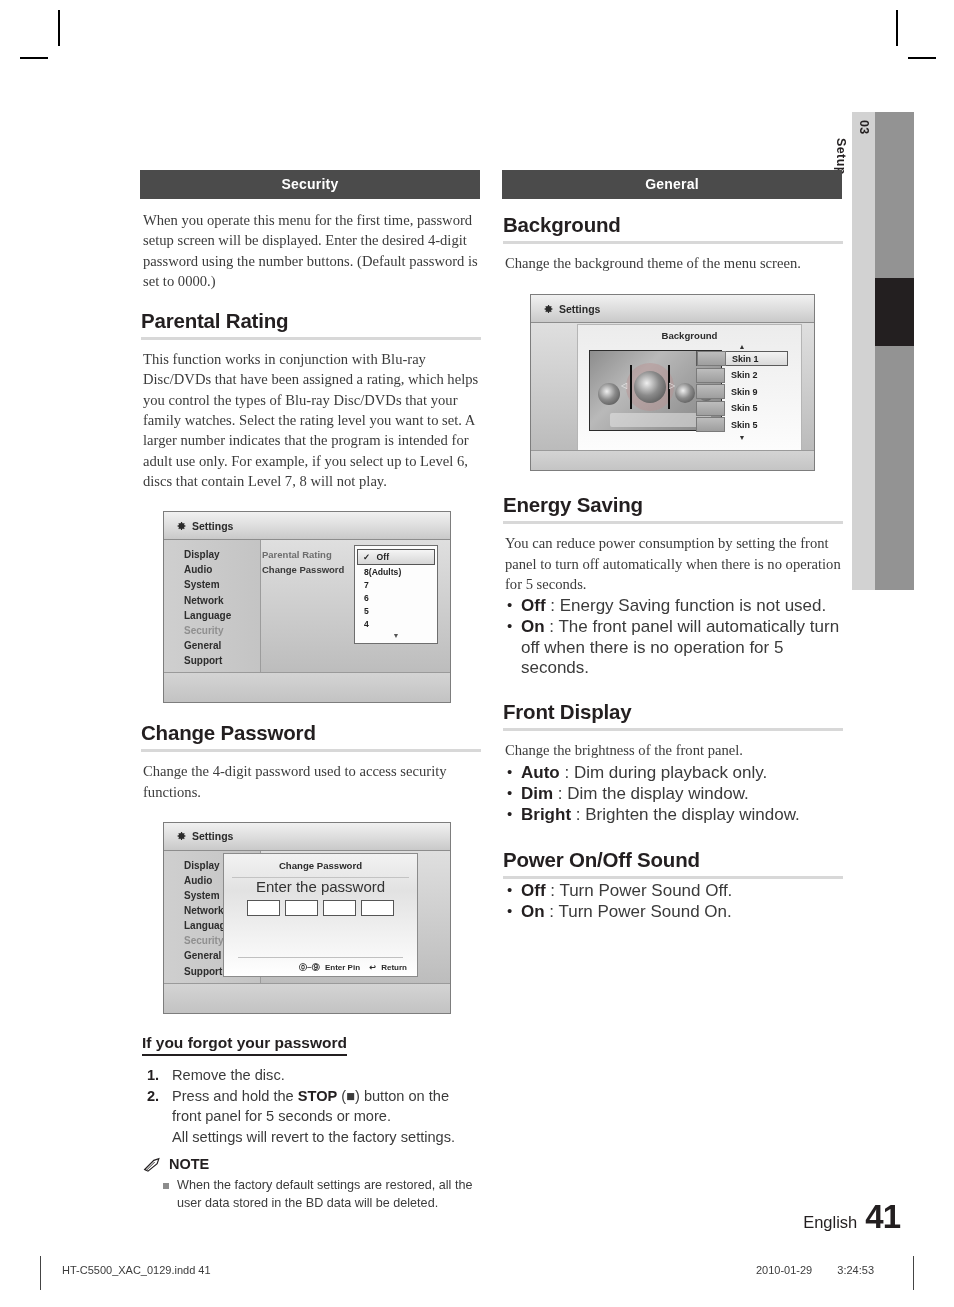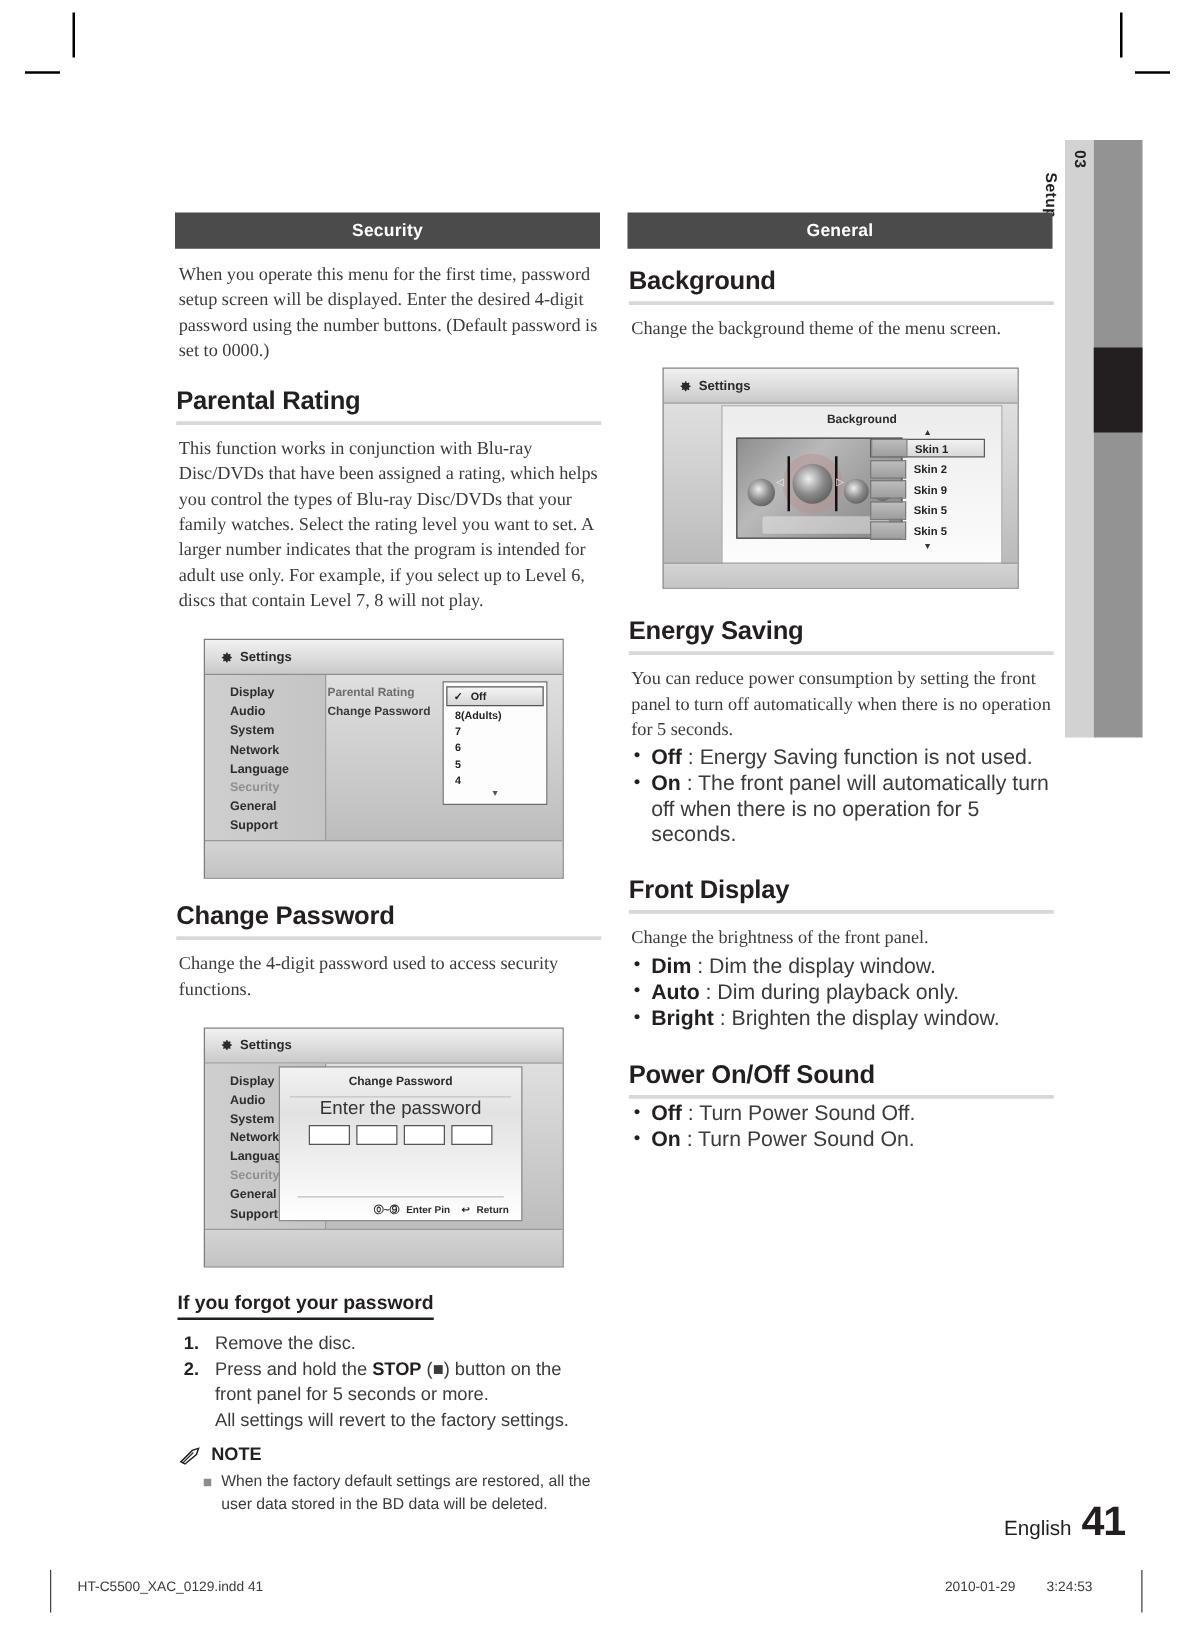--- a/index.html
+++ b/index.html
@@ -699,22 +699,22 @@
   <div class="body-text tight">You can reduce power consumption by setting the front panel to turn off automatically when there is no operation for 5 seconds.</div>
   <ul class="bullets">
     <li><b>Off</b><span> : Energy Saving function is not used.</span></li>
     <li><b>On</b><span> : The front panel will automatically turn off when there is no operation for 5 seconds.</span></li>
   </ul>
 
   <h2 class="heading" style="margin-top:22px;">Front Display</h2>
   <div class="rule"></div>
   <div class="body-text tight">Change the brightness of the front panel.</div>
   <ul class="bullets">
+    <li><b>Auto</b><span> : Dim during playback only.</span></li>
     <li><b>Dim</b><span> : Dim the display window.</span></li>
-    <li><b>Auto</b><span> : Dim during playback only.</span></li>
     <li><b>Bright</b><span> : Brighten the display window.</span></li>
   </ul>
 
   <h2 class="heading" style="margin-top:22px;">Power On/Off Sound</h2>
   <div class="rule"></div>
   <ul class="bullets">
     <li><b>Off</b><span> : Turn Power Sound Off.</span></li>
     <li><b>On</b><span> : Turn Power Sound On.</span></li>
   </ul>
 </div>

